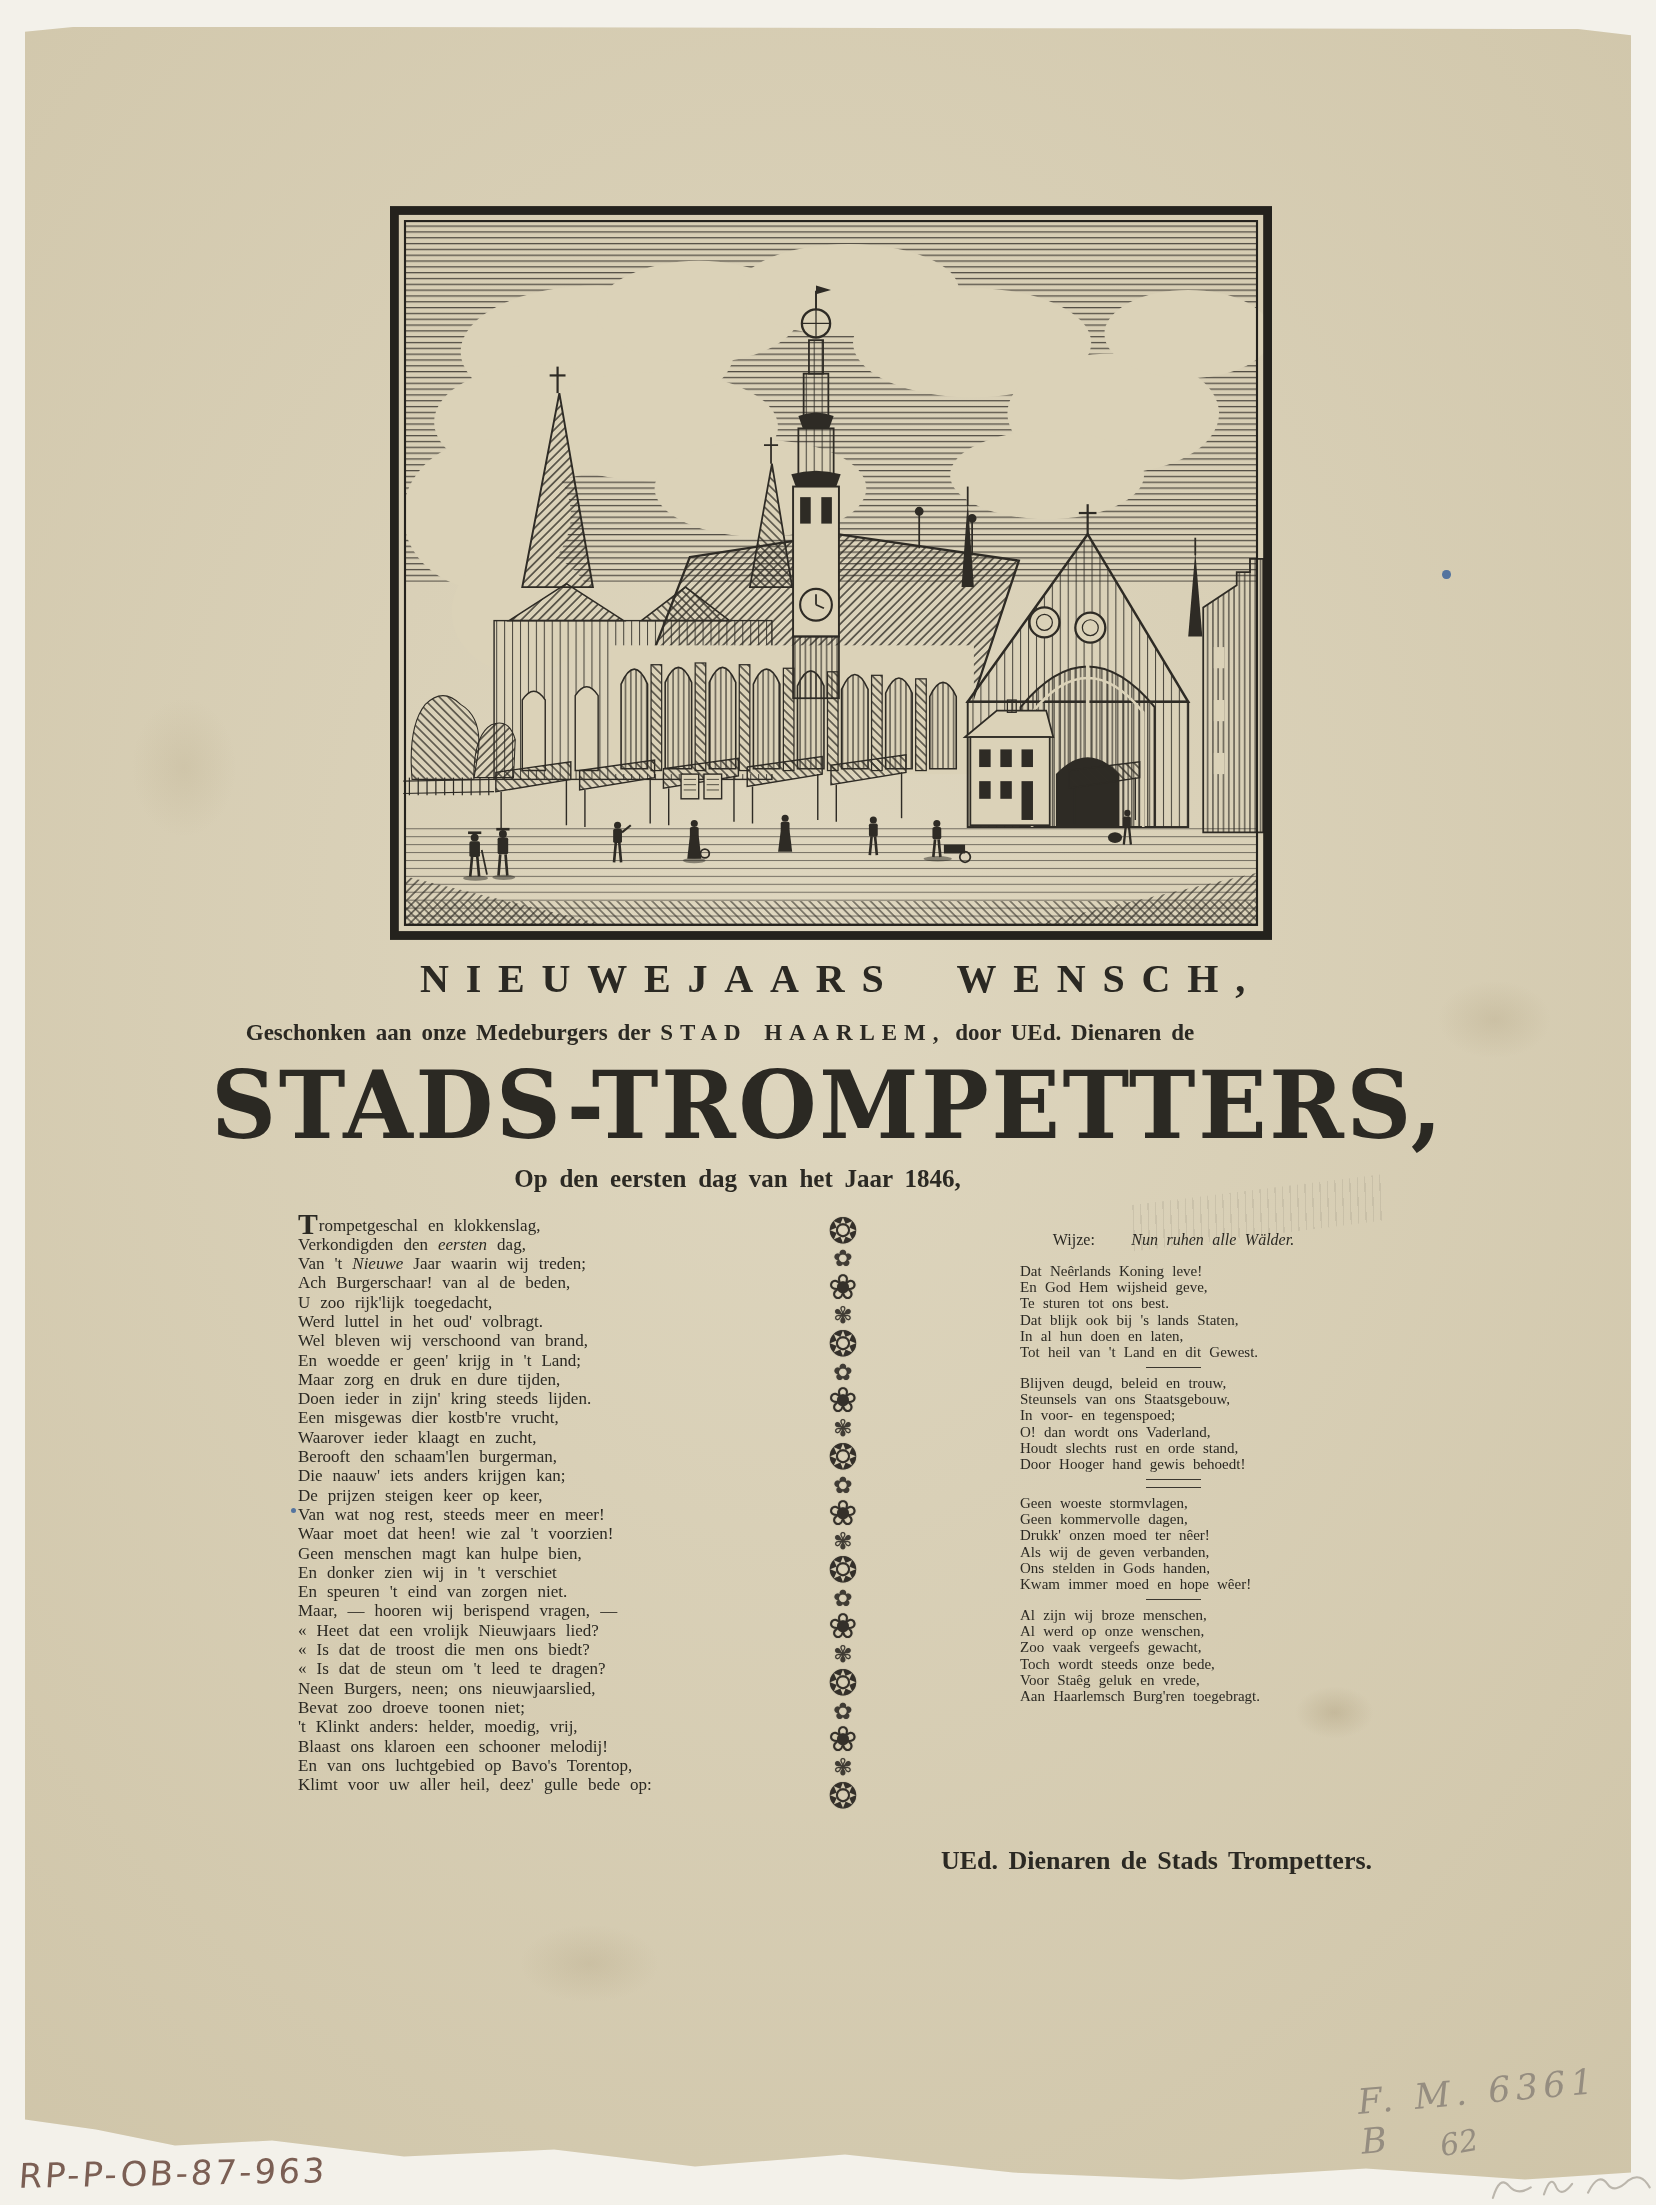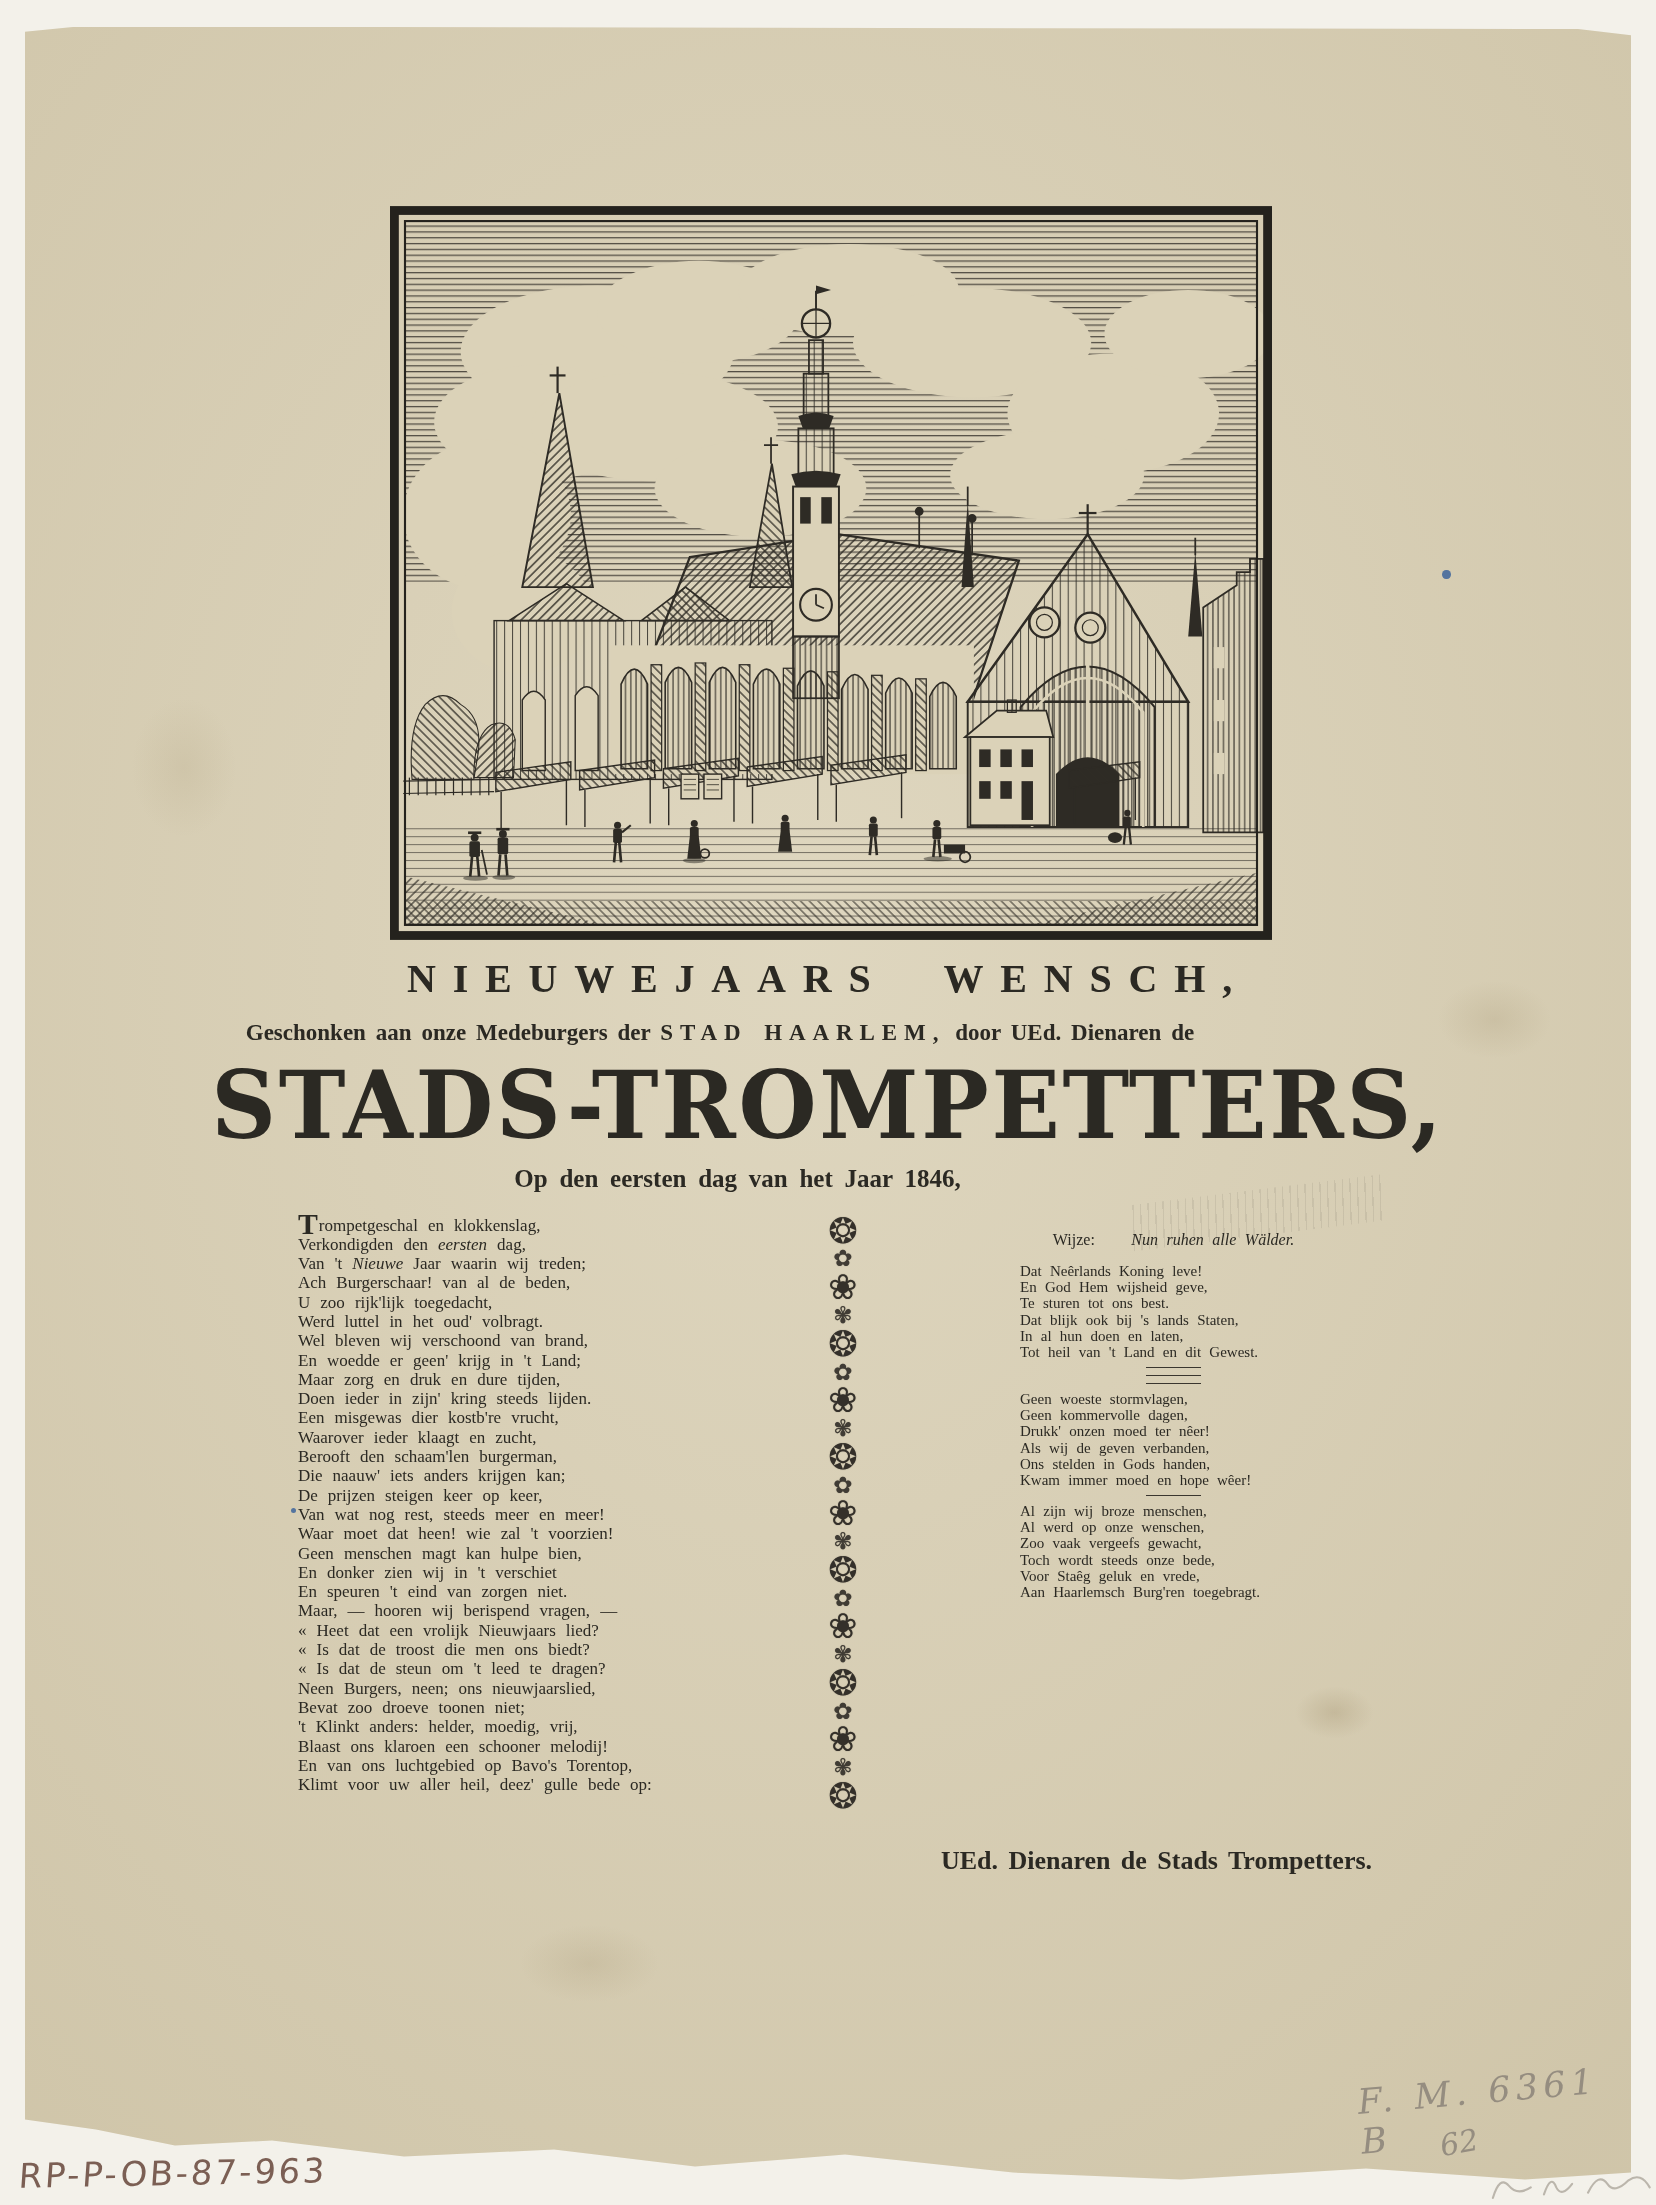--- a/index.html
+++ b/index.html
@@ -32,20 +32,21 @@
   .bluedot{position:absolute;border-radius:50%;background:#54749f;}
   .bd1{left:1417px;top:543px;width:8.8px;height:9.7px;}
   .bd2{left:266px;top:1481px;width:5.3px;height:5.3px;}
 
   
   .engraving{position:absolute;left:365px;top:179px;width:882px;height:734px;}
   .title1{
     position:absolute;left:0;top:928px;width:1606px;text-align:center;
     font-size:40px;font-weight:700;letter-spacing:.42em;word-spacing:.75em;
     color:#2b2923;
+    padding-left:13px;
   }
   .title2{
     position:absolute;left:0;top:993px;width:1390px;text-align:center;
     font-size:23px;font-weight:700;color:#2b2923;word-spacing:.18em;
   }
   .title2 .spread{letter-spacing:.30em;}
   .title3{
     position:absolute;left:0;top:1023px;width:1606px;text-align:center;
     font-size:88px;font-weight:700;letter-spacing:2.6px;
     font-family:"DejaVu Serif","Liberation Serif",serif;
@@ -457,20 +458,28 @@
     <div>
         <div class="stanza">
           <div class="pline">Dat Neêrlands Koning leve!</div>
           <div class="pline">En God Hem wijsheid geve,</div>
           <div class="pline">Te sturen tot ons best.</div>
           <div class="pline">Dat blijk ook bij 's lands Staten,</div>
           <div class="pline">In al hun doen en laten,</div>
           <div class="pline">Tot heil van 't Land en dit Gewest.</div>
         </div>
         <div class="stanza-divider"></div>
+        <div class="stanza">
+          <div class="pline">Blijven deugd, beleid en trouw,</div>
+          <div class="pline">Steunsels van ons Staatsgebouw,</div>
+          <div class="pline">In voor- en tegenspoed;</div>
+          <div class="pline">O! dan wordt ons Vaderland,</div>
+          <div class="pline">Houdt slechts rust en orde stand,</div>
+          <div class="pline">Door Hooger hand gewis behoedt!</div>
+        </div>
         <div class="stanza-divider"></div>
         <div class="stanza-divider"></div>
         <div class="stanza">
           <div class="pline">Geen woeste stormvlagen,</div>
           <div class="pline">Geen kommervolle dagen,</div>
           <div class="pline">Drukk' onzen moed ter nêer!</div>
           <div class="pline">Als wij de geven verbanden,</div>
           <div class="pline">Ons stelden in Gods handen,</div>
           <div class="pline">Kwam immer moed en hope wêer!</div>
         </div>

